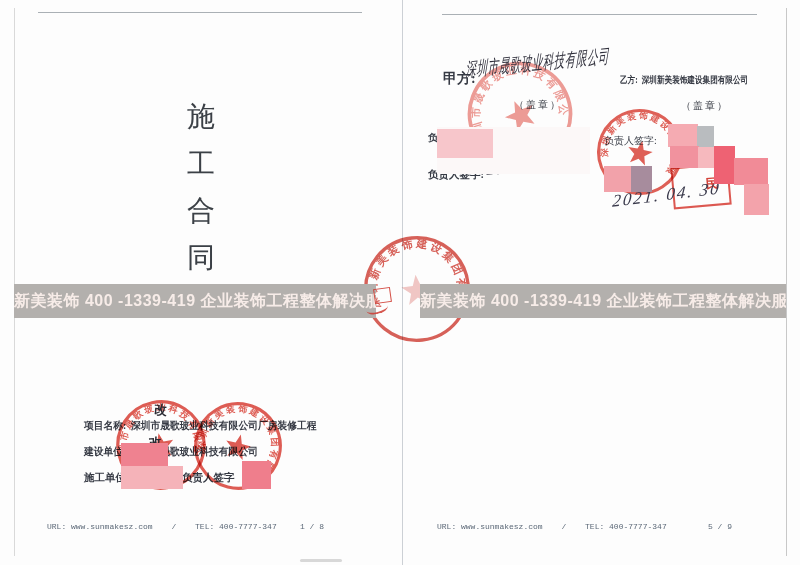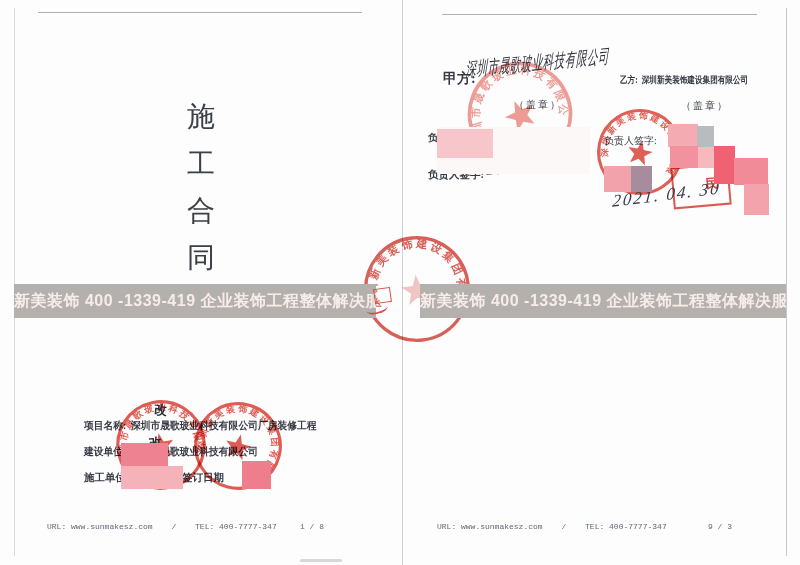--- a/index.html
+++ b/index.html
@@ -73,21 +73,21 @@
 
   <div class="ptext row bold" style="left:84px;top:419px;font-size:10.5px;">
     <span class="lbl">项目名称:</span>
     <span class="val">深圳市晟歌玻业科技有限公司厂房装修工程</span>
   </div>
   <div class="ptext row bold" style="left:84px;top:445px;font-size:10.5px;">
     <span class="lbl">建设单位:</span>
     <span class="val">深圳市晟歌玻业科技有限公司</span>
   </div>
   <div class="ptext bold" style="left:84px;top:471px;font-size:10.5px;">施工单位:</div>
-  <div class="ptext bold" style="left:182px;top:471px;font-size:10.5px;">签订日期</div>
+  <div class="ptext bold" style="left:182px;top:471px;font-size:10.5px;">负责人签字</div>
 
   <div class="mark" style="left:154px;top:401px;transform:rotate(5deg);">改</div>
   <div class="mark" style="left:149px;top:434px;transform:rotate(-4deg);">改</div>
 
   <div class="stamp" style="left:113px;top:397px;width:96px;height:96px;transform:rotate(-12deg);opacity:.82;color:#d8392e;">
     <svg viewBox="0 0 120 120">
       <circle cx="60" cy="60" r="54" fill="none" stroke="currentColor" stroke-width="4"></circle>
       <path id="arc1" d="M 20,75 A 43,43 0 1 1 100,75" fill="none"></path>
       <text class="ring-text" fill="currentColor"><textPath href="#arc1">深圳市晟歌玻业科技有限公司</textPath></text>
       <polygon fill="currentColor" points="60,45 64.1,56.3 76.2,56.7 66.7,64.2 70,75.8 60,69 50,75.8 53.3,64.2 43.8,56.7 55.9,56.3"></polygon>
@@ -172,15 +172,15 @@
   <div class="redact" style="left:734px;top:158px;width:34px;height:27px;background:#f18b97;"></div>
   <div class="redact" style="left:744px;top:184px;width:25px;height:31px;background:#f3a3ab;"></div>
   <div class="redact" style="left:604px;top:166px;width:28px;height:26px;background:#f2a2aa;"></div>
   <div class="redact" style="left:631px;top:166px;width:21px;height:26px;background:#a78c9d;"></div>
 
   <div class="footer" style="left:437px;">
     <span>URL: www.sunmakesz.com</span>
     <span class="sep">/</span>
     <span>TEL: 400-7777-347</span>
   </div>
-  <div class="pageno" style="left:708px;">9 / 3</div>
+  <div class="pageno" style="left:708px;">5 / 9</div>
 
 </div>
 
 </body></html>

